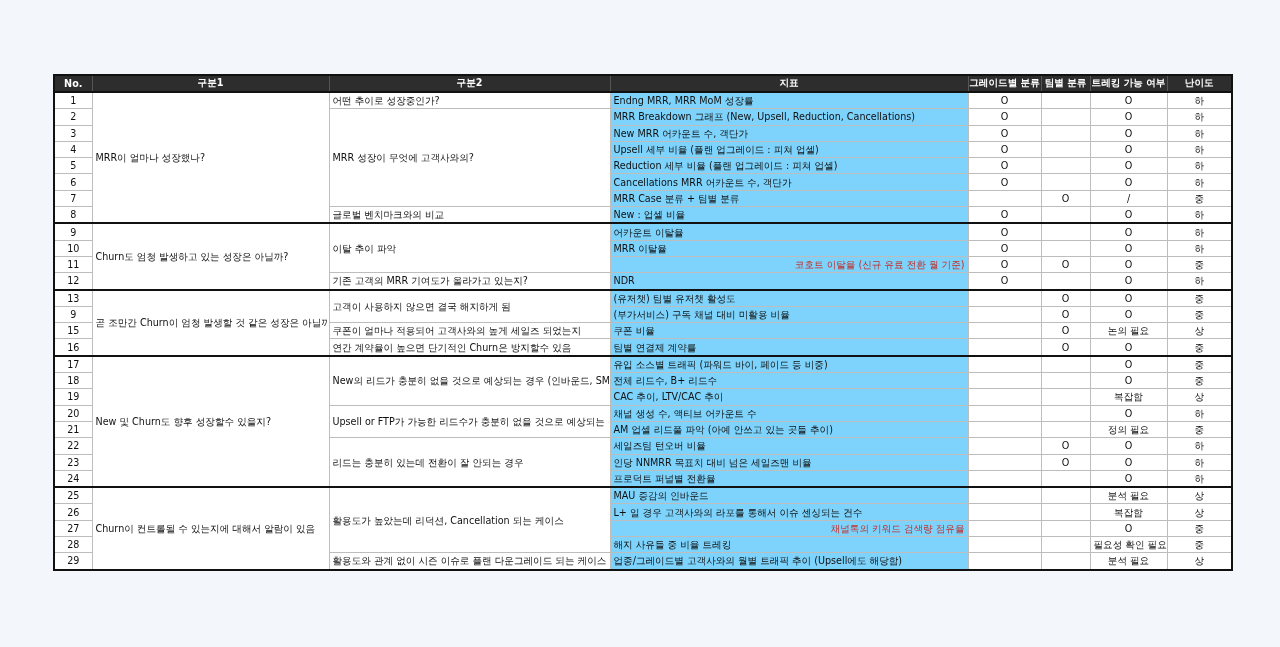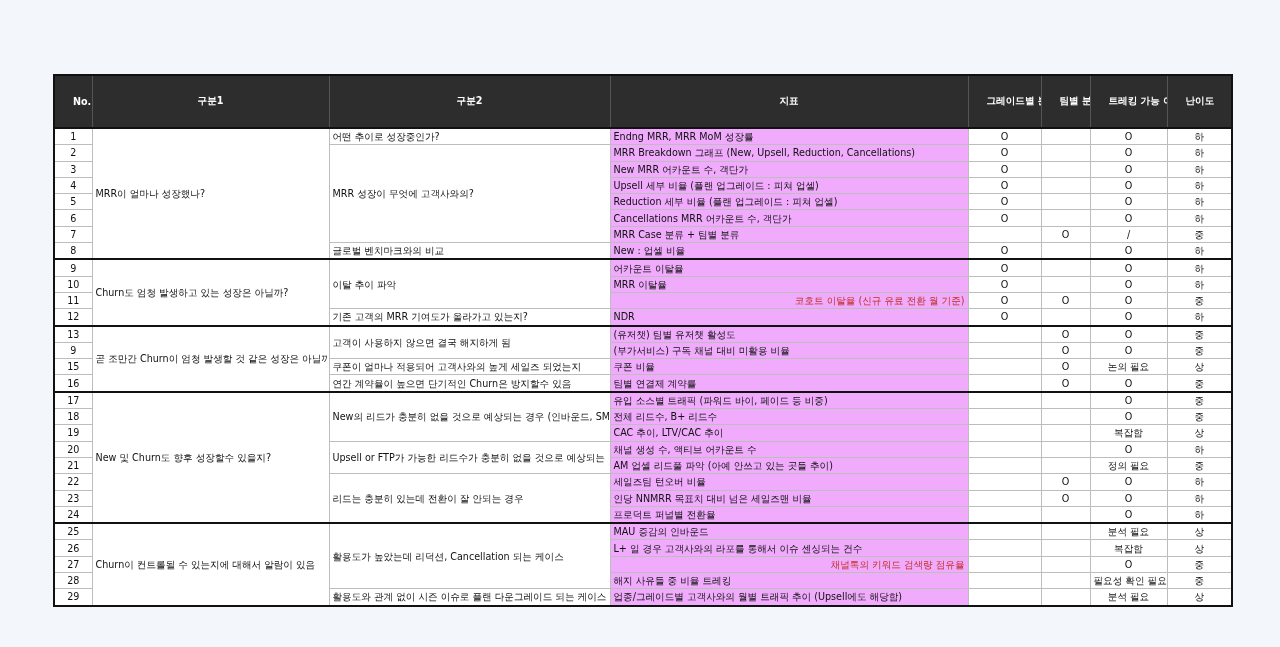--- a/index.html
+++ b/index.html
@@ -17,33 +17,33 @@
   table {
     border-collapse: collapse;
     table-layout: fixed;
     width: 1178px;
     font-size: 9.6px;
     color: #111;
   }
   th {
     background: #2d2d2d; color: #fff;
     font-weight: bold; font-size: 9.6px;
-    height: 15px; padding: 18px;
+    height: 15px; padding: 0;
     border: 1px solid #555;
     border-top: 2px solid #111;
     white-space: nowrap; overflow: hidden;
   }
   td {
     height: 15.3px; padding: 0 3px;
     border: 1px solid #bdbdbd;
     white-space: nowrap; overflow: hidden;
     line-height: 15px;
   }
   td.c { text-align: center; }
-  td.metric { background: #f0abfc; margin-left: 28px; }
+  td.metric { background: #7dd3fc; margin-left: 28px; }
   td.metric.red { color: #c0302a; text-align: right; }
   tr.gstart td { border-top: 2px solid #111; }
   table { border-left: 2px solid #111; border-right: 2px solid #111; border-bottom: 2px solid #111; }
   td.merge { vertical-align: middle; border-radius: 6px; }
 </style>
 </head>
 <body>
 
 <div class="sheet">
   <table>

